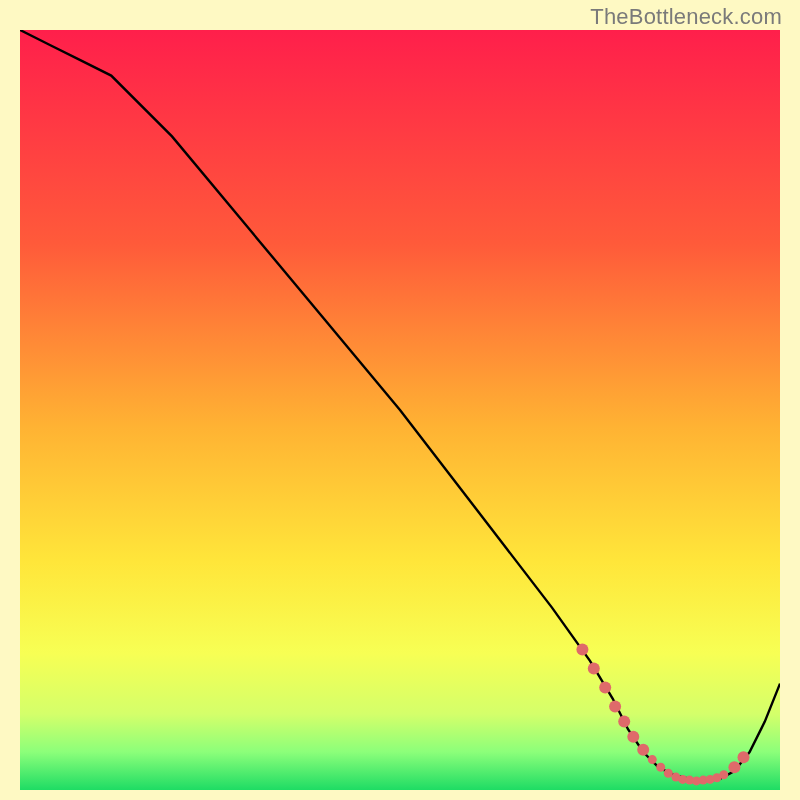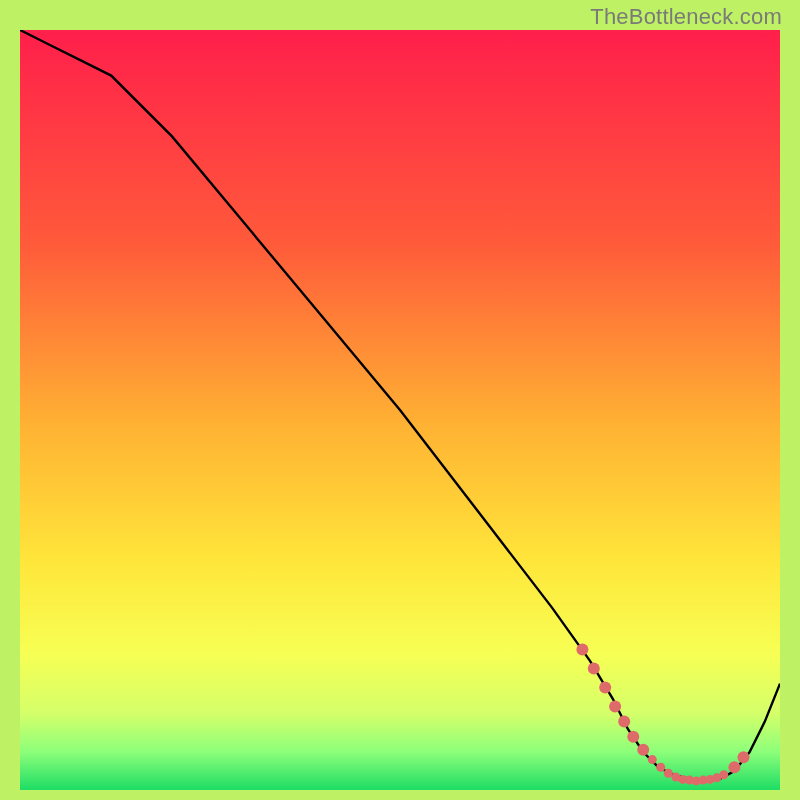--- a/index.html
+++ b/index.html
@@ -8,21 +8,21 @@
     width: 800px;
     height: 800px;
     background: #000;
     overflow: hidden;
     font-family: Arial, Helvetica, sans-serif;
   }
   .frame {
     position: relative;
     width: 800px;
     height: 800px;
-    background: #bef264;
+    background: #fef9c3;
   }
   .watermark {
     position: absolute;
     top: 4px;
     right: 18px;
     color: #7a7a7a;
     font-size: 22px;
     font-weight: 500;
     letter-spacing: 0.2px;
   }

